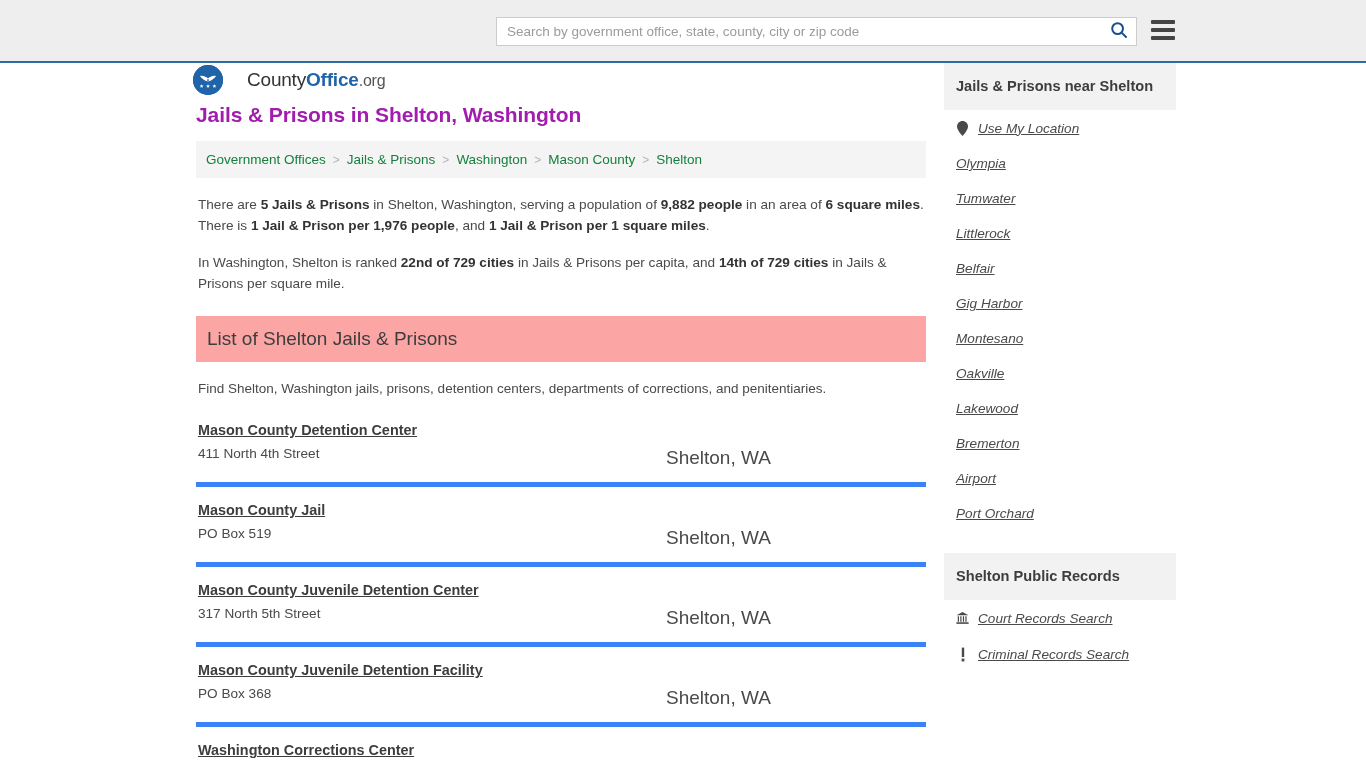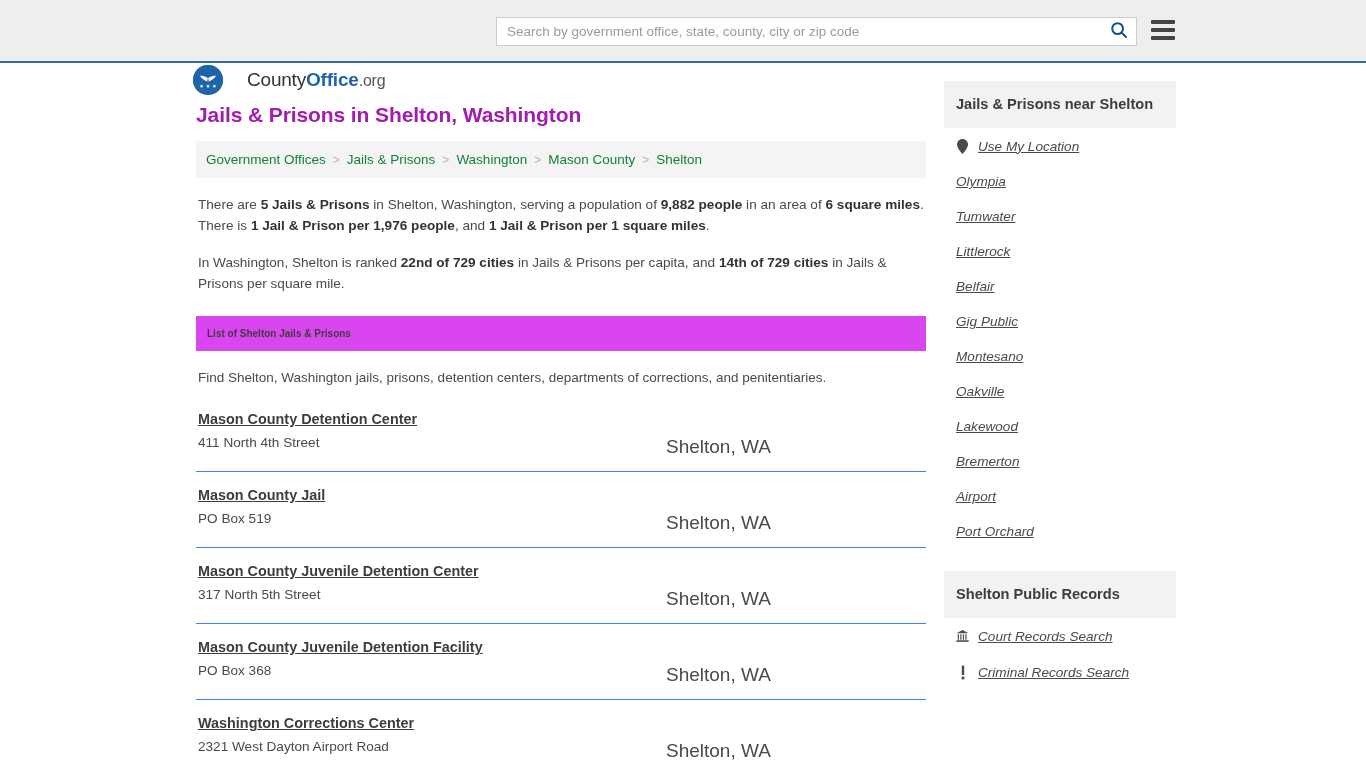--- a/index.html
+++ b/index.html
@@ -93,21 +93,21 @@
   }
   .content-shell {
     width: 990px;
     margin: 0 auto;
     padding-left: 8px;
     display: flex;
     align-items: flex-start;
     gap: 18px;
   }
   .main-col { width: 730px; flex: 0 0 730px; }
-  .side-col { width: 232px; flex: 0 0 232px; padding-top: 18px;}
+  .side-col { width: 232px; flex: 0 0 232px; }
 
   h1.page-title {
     font-size: 21px;
     font-weight: bold;
     color: #a21caf;
     margin: 40px 0 14px 0;
     letter-spacing: -0.1px;
   }
 
   .breadcrumb {
@@ -134,39 +134,39 @@
   }
   .intro p {
     font-size: 13.6px;
     line-height: 21px;
     color: #4a4a4a;
     margin: 16px 0 0 0;
   }
   .intro p b { color: #333333; font-weight: bold; }
 
   .section-head {
-    background: #d946ef;
+    background: #fca5a5;
     padding: 12px 11px;
     margin-top: 22px;
-    font-size: 10px;
-    font-weight: bold;
+    font-size: 19px;
+    font-weight: normal;
     color: #3d3d3d;
   }
   .section-sub {
     font-size: 13.5px;
     color: #4a4a4a;
     margin: 17px 0 0 2px;
     line-height: 20px;
   }
 
   .listing-table { margin-top: 8px; }
   .listing-row {
     display: flex;
     align-items: flex-start;
-    border-bottom: 1px solid #3b82f6;
+    border-bottom: 5px solid #3b82f6;
     padding: 14px 0 13px 0;
   }
   .listing-row:last-child { border-bottom: 0; }
   .listing-left { flex: 0 0 470px; padding-left: 2px; }
   .listing-right {
     flex: 1 1 auto;
     font-size: 19px;
     color: #4a4a4a;
     padding-top: 26px;
   }
@@ -328,21 +328,21 @@
           <li class="side-item">
             <a href="#">Tumwater</a>
           </li>
           <li class="side-item">
             <a href="#">Littlerock</a>
           </li>
           <li class="side-item">
             <a href="#">Belfair</a>
           </li>
           <li class="side-item">
-            <a href="#">Gig Public</a>
+            <a href="#">Gig Harbor</a>
           </li>
           <li class="side-item">
             <a href="#">Montesano</a>
           </li>
           <li class="side-item">
             <a href="#">Oakville</a>
           </li>
           <li class="side-item">
             <a href="#">Lakewood</a>
           </li>

